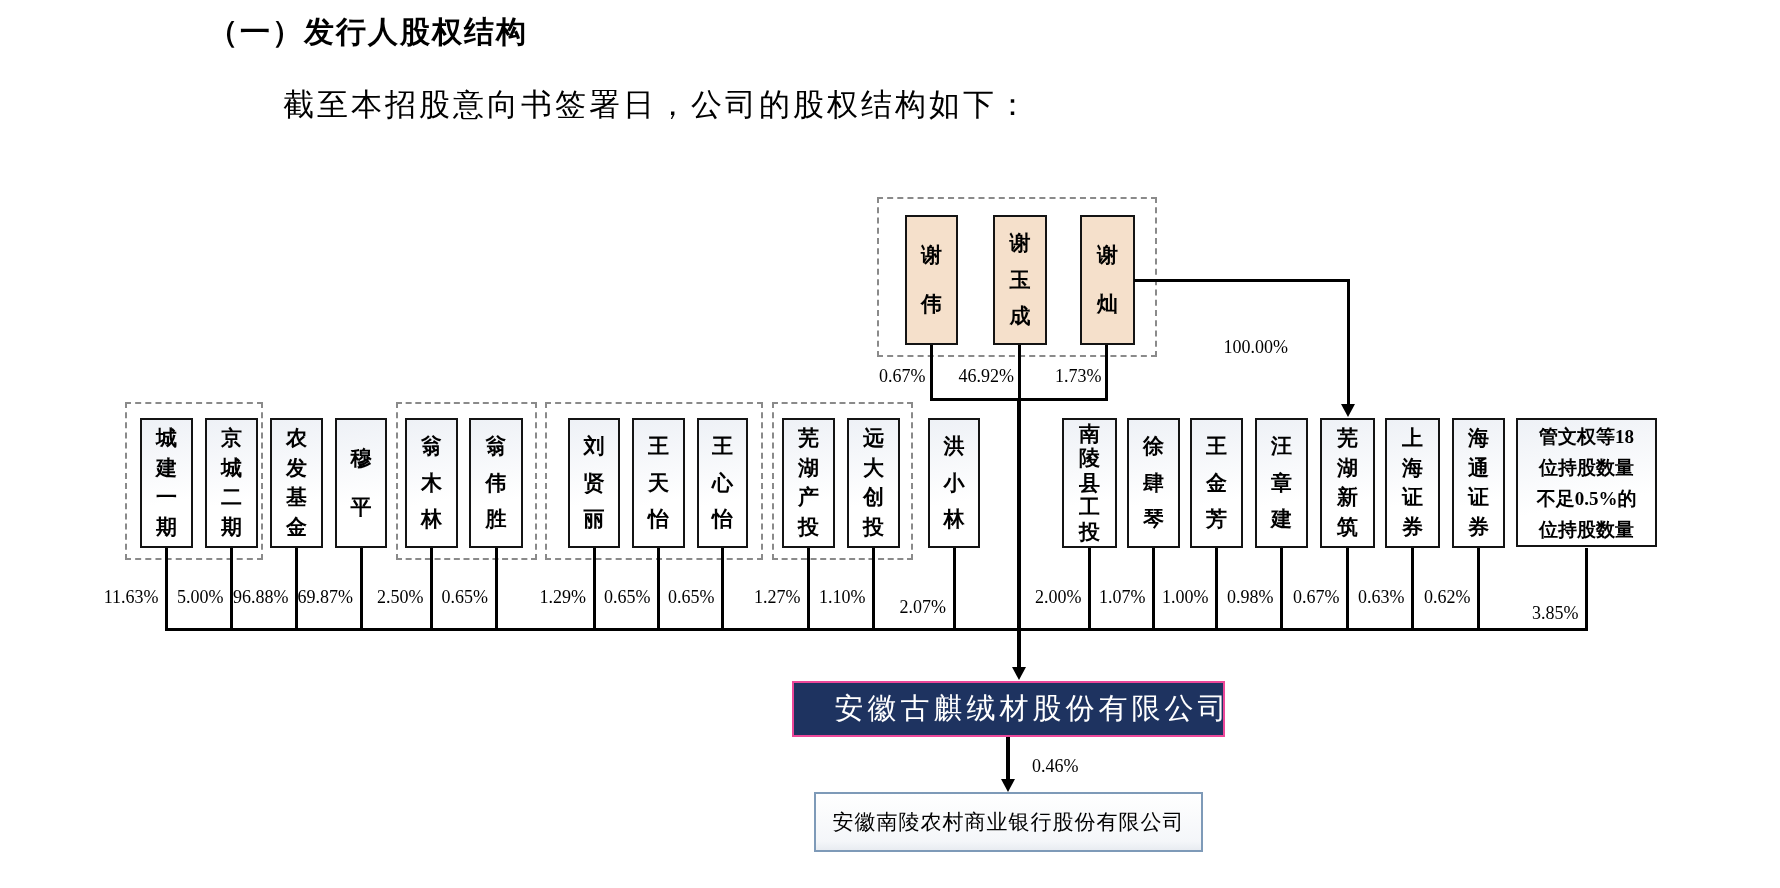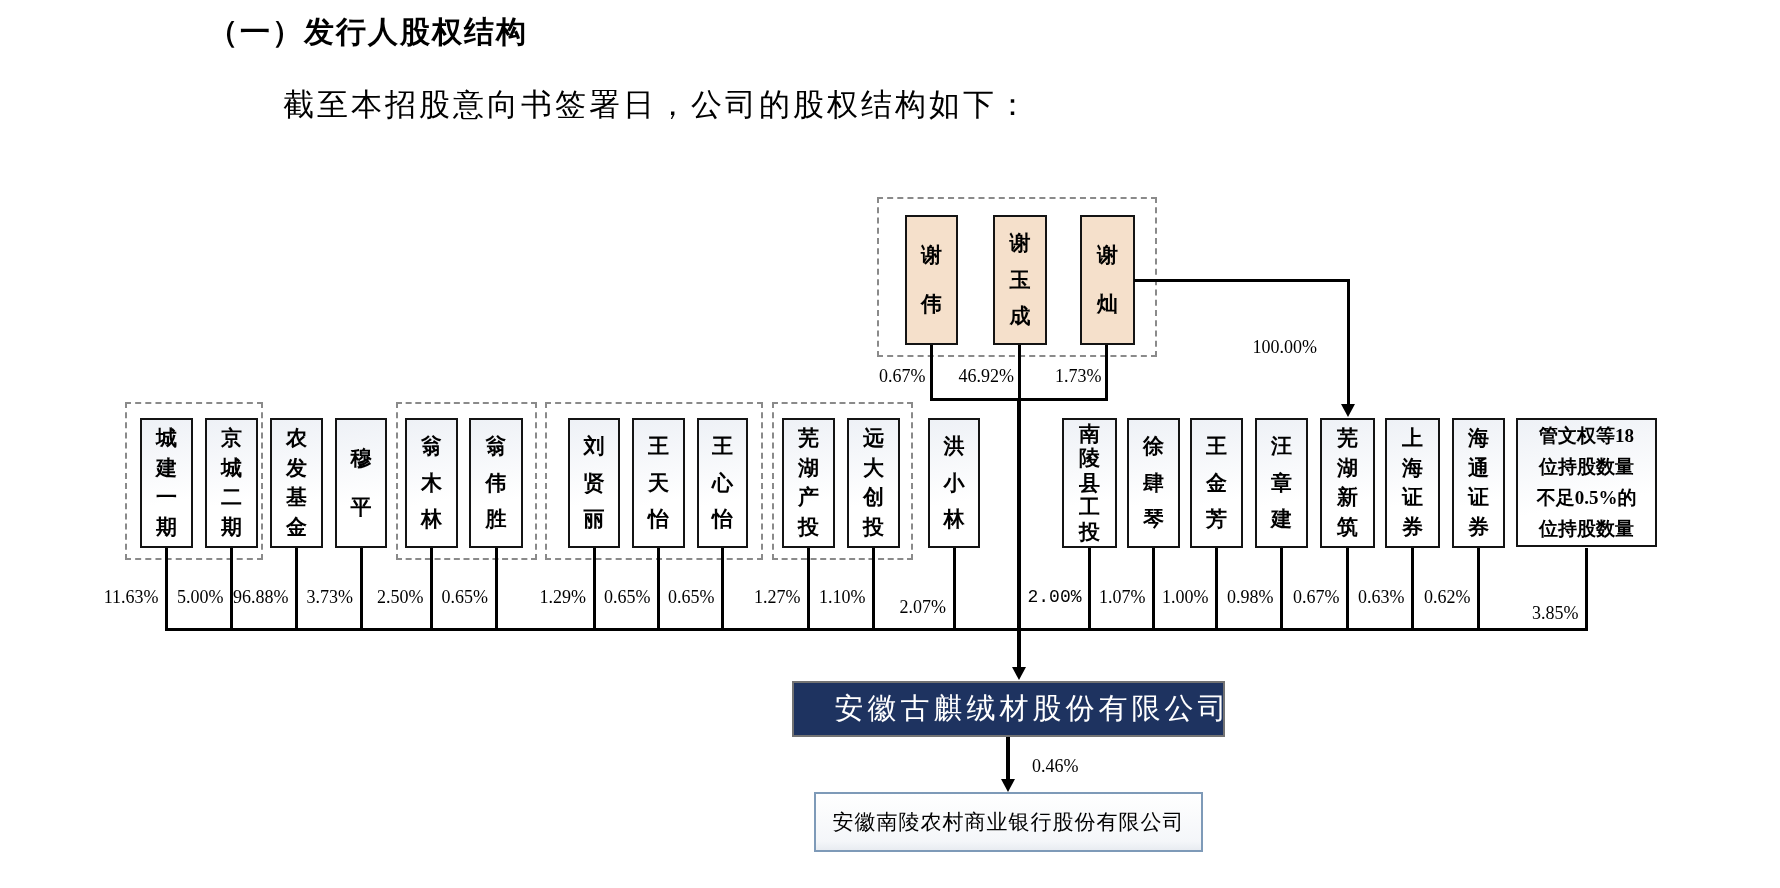--- a/index.html
+++ b/index.html
@@ -28,31 +28,31 @@
     position:absolute;box-sizing:border-box;
     border:2px solid #141414;
     background:linear-gradient(170deg,#eef1f6 0%,#ffffff 65%);
     display:flex;flex-direction:column;align-items:center;justify-content:space-evenly;
     font-size:21px;font-weight:600;line-height:1;
   }
   .vbox.peach{background:#f5e0cb;}
   .wide-box{
     position:absolute;box-sizing:border-box;border:2px solid #141414;
     background:linear-gradient(170deg,#eef1f6 0%,#ffffff 65%);
-    display:flex;flex-direction:column;align-items:center;
+    display:flex;flex-direction:column;align-items:center;justify-content:center;
     font-size:19px;font-weight:600;line-height:31px;white-space:nowrap;
   }
   .pct{
     position:absolute;width:92px;text-align:right;
     font-size:18px;white-space:nowrap;
   }
   .pct-left{text-align:left;}
   #company-box{
     left:792px;top:681px;width:433px;height:56px;
-    background:#1e3360;border:2px solid #737373;box-sizing:border-box;
+    background:#1e3360;border:2px solid #ec4899;box-sizing:border-box;
     display:flex;align-items:center;justify-content:center;
     color:#ffffff;font-size:29px;letter-spacing:4px;white-space:nowrap;padding-left:48px;
   }
   #bank-box{
     left:814px;top:792px;width:389px;height:60px;
     background:linear-gradient(180deg,#ffffff 0%,#f4f6f9 85%,#e8ecf1 100%);
     border:2px solid #7e9ab8;box-sizing:border-box;
     display:flex;align-items:center;justify-content:center;
     font-size:21px;letter-spacing:1px;white-space:nowrap;
   }
@@ -107,21 +107,21 @@
       <span>基</span>
       <span>金</span>
     </div>
     <div class="line" style="left: 295px; top: 548px; width: 3px; height: 83px;"></div>
     <div class="pct" style="left: 196.5px; top: 587px;">96.88%</div>
     <div class="vbox" style="left: 335px; top: 418px; width: 52px; height: 130px;">
       <span>穆</span>
       <span>平</span>
     </div>
     <div class="line" style="left: 359.5px; top: 548px; width: 3px; height: 83px;"></div>
-    <div class="pct" style="left: 261px; top: 587px;">3.73%</div>
+    <div class="pct" style="left: 261px; top: 587px;">69.87%</div>
     <div class="vbox" style="left: 405px; top: 418px; width: 53px; height: 130px;">
       <span>翁</span>
       <span>木</span>
       <span>林</span>
     </div>
     <div class="line" style="left: 430px; top: 548px; width: 3px; height: 83px;"></div>
     <div class="pct" style="left: 331.5px; top: 587px;">2.50%</div>
     <div class="vbox" style="left: 469px; top: 418px; width: 54px; height: 130px;">
       <span>翁</span>
       <span>伟</span>
@@ -174,21 +174,21 @@
     <div class="line" style="left: 952.5px; top: 548px; width: 3px; height: 83px;"></div>
     <div class="pct" style="left: 854px; top: 587px; margin-top: 10px;">2.07%</div>
     <div class="vbox" style="left: 1062px; top: 418px; width: 55px; height: 130px;">
       <span>南</span>
       <span>陵</span>
       <span>县</span>
       <span>工</span>
       <span>投</span>
     </div>
     <div class="line" style="left: 1088px; top: 548px; width: 3px; height: 83px;"></div>
-    <div class="pct" style="left: 989.5px; top: 587px; font-family: Liberation Mono, monospace;">2.00%</div>
+    <div class="pct" style="left: 989.5px; top: 587px;">2.00%</div>
     <div class="vbox" style="left: 1127px; top: 418px; width: 53px; height: 130px;">
       <span>徐</span>
       <span>肆</span>
       <span>琴</span>
     </div>
     <div class="line" style="left: 1152px; top: 548px; width: 3px; height: 83px;"></div>
     <div class="pct" style="left: 1053.5px; top: 587px;">1.07%</div>
     <div class="vbox" style="left: 1190px; top: 418px; width: 53px; height: 130px;">
       <span>王</span>
       <span>金</span>
@@ -243,21 +243,21 @@
 <div class="line" style="left:930px;top:398px;width:178px;height:3px;"></div>
 <div class="line" style="left:1017px;top:398px;width:4px;height:270px;"></div>
 <div class="arr" style="left:1012px;top:667px;"></div>
 <div class="line" style="left:1134px;top:279px;width:216px;height:3px;"></div>
 <div class="line" style="left:1347px;top:279px;width:3px;height:126px;"></div>
 <div class="arr" style="left:1341px;top:404px;"></div>
 <div class="line" style="left:166px;top:628px;width:1421px;height:3px;"></div>
 <div class="line" style="left:1006px;top:737px;width:4px;height:43px;"></div>
 <div class="arr" style="left:1001px;top:779px;"></div>
 
-<div class="pct pct-left abs" style="left:1225px;top:337px;text-align:right;">100.00%</div>
+<div class="pct pct-left abs" style="left:1196px;top:337px;text-align:right;">100.00%</div>
 <div class="pct pct-left abs" style="left:1032px;top:756px;width:80px;">0.46%</div>
 
 <div id="company-box" class="abs" style="background: rgb(30, 51, 96);">
   <span>安徽古麒绒材股份有限公司</span>
 </div>
 <div id="bank-box" class="abs" style="border-color: rgb(126, 154, 184);">
   <span>安徽南陵农村商业银行股份有限公司</span>
 </div>
 
 </body></html>

